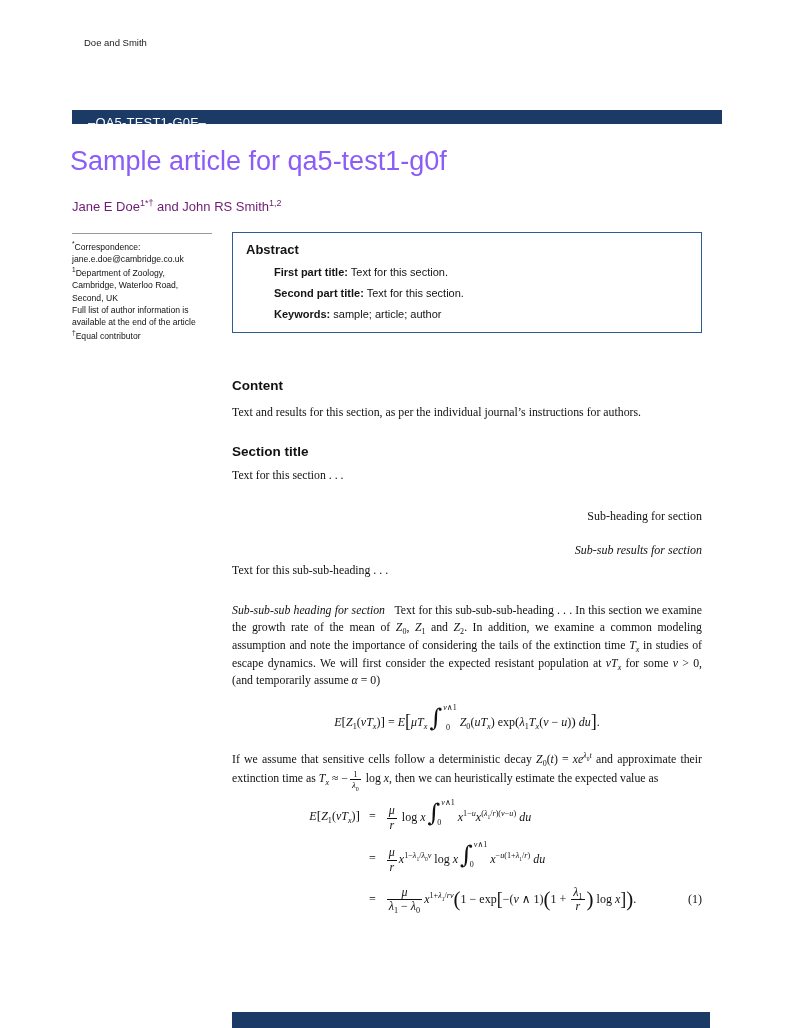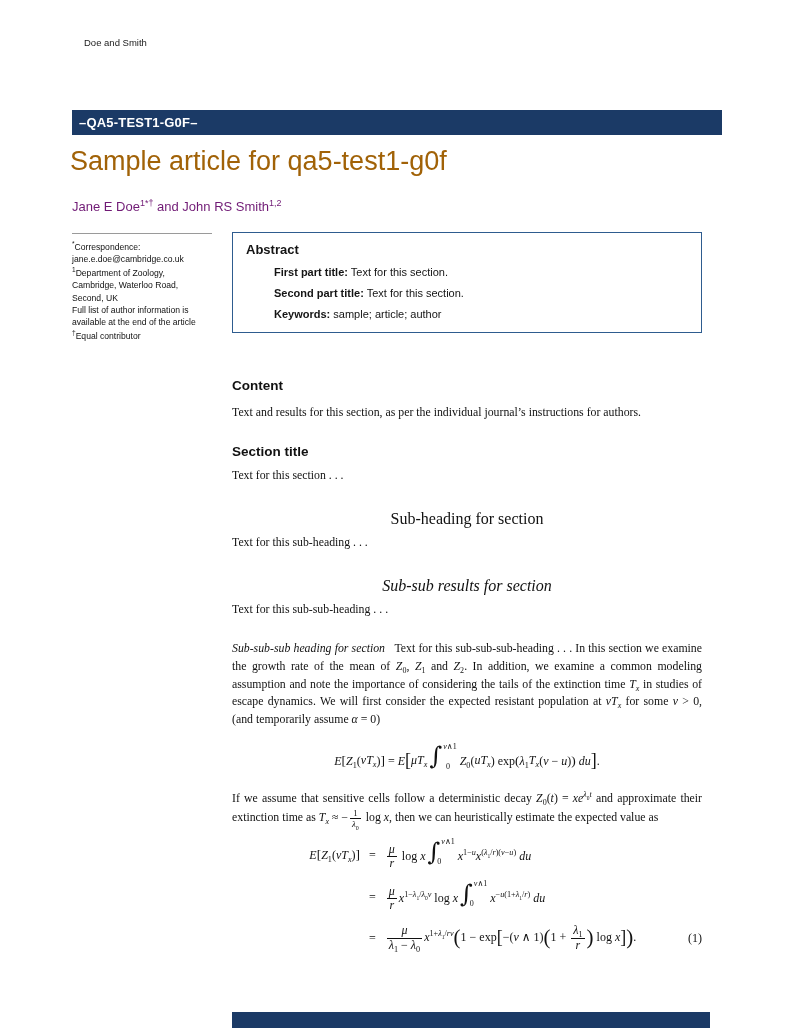--- a/index.html
+++ b/index.html
@@ -2,45 +2,45 @@
 <html style="--banner-bg: #1b3a66; --abstract-border: #2e5c8f;"><head>
 <meta charset="utf-8">
 <style>
   html,body { margin:0; padding:0; background:#ffffff; }
   .page {
     position:relative; width:794px; height:1028px; background:#ffffff;
     font-family:"Liberation Sans", sans-serif; color:#141414; overflow:hidden;
   }
   .running-head { position:absolute; left:84px; top:37px; font-size:9.5px; color:#1a1a1a; }
   .banner {
-    position:absolute; left:72px; top:110px; width:650px; height:25px; box-sizing:border-box;
-    background:var(--banner-bg,#1b3a66); color:#ffffff; font-weight:bold; font-size:13px;
-    line-height:25px; padding-left:7px; letter-spacing:0.2px;
+    position:absolute; left:72px; top:110px; width:650px; height:14px; box-sizing:border-box;
+    background:var(--banner-bg,#1b3a66); color:#ffffff; font-weight:normal; font-size:13px;
+    line-height:25px; padding-left:16px; letter-spacing:0.2px;
   }
-  .article-title { position:absolute; left:70px; top:146px; width:650px; font-size:27px; color:#a16207; }
+  .article-title { position:absolute; left:70px; top:146px; width:650px; font-size:27px; color:#8b5cf6; }
   .authors { position:absolute; left:72px; top:198px; font-size:13px; color:#701a75; }
   .authors sup { font-size:9px; }
   .sidebar-rule { position:absolute; left:72px; top:233px; width:140px; border-top:1px solid #9a9a9a; height:0; }
   .sidebar { position:absolute; left:72px; top:239px; width:155px; font-size:8.6px; line-height:1.42; color:#111; }
   .sidebar sup { font-size:6.5px; }
   .abstract {
     position:absolute; left:232px; top:232px; width:470px; box-sizing:border-box;
     border:1.2px solid var(--abstract-border,#2e5c8f); padding:9px 13px 12px; background:#fff;
   }
   .abstract-title { font-size:13px; font-weight:bold; margin:0 0 4px; }
   .abstract-item { font-size:11px; margin-top:9px;padding-left:28px; }
   .abstract-item b { font-weight:bold; }
 
   .main {
     position:absolute; left:232px; top:360px; width:470px;
     font-family:"Liberation Serif","DejaVu Serif",serif; font-size:11.8px; line-height:1.5;
     color:#111; text-align:justify;
   }
   .h-sans { font-family:"Liberation Sans",sans-serif; font-weight:bold; font-size:13.5px; text-align:left; margin:16px 0 5px; }
-  .h-serif { font-size:16px; text-align:center; margin:16px 0 3px; }
+  .h-serif { font-size:12px; text-align:right; margin:16px 0 3px; }
   .h-serif.italic { font-style:italic; }
   .m20 { margin-bottom:20px; } .m22 { margin-bottom:22px; } .m14 { margin-bottom:14px; } .m8 { margin-bottom:8px; }
 
   .main sup, .main sub { font-size:68%; line-height:0; }
   .eq-display { text-align:center; font-size:12px; margin:4px 0 16px; }
   .fr { display:inline-block; vertical-align:middle; text-align:center; line-height:1.15; margin:0 2px; }
   .fr .nu { display:block; border-bottom:1px solid #111; padding:0 2px; }
   .fr .de { display:block; padding:0 2px; }
   .fr-small { font-size:75%; }
   .intwrap { display:inline-flex; align-items:center; margin:0 3px 0 2px; }
@@ -93,21 +93,20 @@
 
   <div class="main">
 
     <div class="h-sans">Content</div>
     <p class="m20 m0x" style="margin-top:8px">Text and results for this section, as per the individual journal’s instructions for authors.</p>
 
     <div class="h-sans">Section title</div>
     <p class="m22" style="margin-top:0">Text for this section . . .</p>
 
     <div class="h-serif">Sub-heading for section</div>
-    <p class="m22" style="margin-top:0">Text for this sub-heading . . .</p>
 
     <div class="h-serif italic">Sub-sub results for section</div>
     <p class="m22" style="margin-top:0">Text for this sub-sub-heading . . .</p>
 
     <p class="m14" style="margin-top:0"><i>Sub-sub-sub heading for section</i>&nbsp;&nbsp;&nbsp;Text for this sub-sub-sub-heading . . . In this section we examine the growth rate of the mean of <i>Z</i><sub>0</sub>, <i>Z</i><sub>1</sub> and <i>Z</i><sub>2</sub>. In addition, we examine a common modeling assumption and note the importance of considering the tails of the extinction time <i>T<sub>x</sub></i> in studies of escape dynamics. We will first consider the expected resistant population at <i>vT<sub>x</sub></i> for some <i>v</i> &gt; 0, (and temporarily assume <i>α</i> = 0)</p>
 
     <div class="eq-display"><i>E</i><span class="b1">[</span><i>Z</i><sub>1</sub>(<i>vT<sub>x</sub></i>)<span class="b1">]</span> = <i>E</i><span class="b2">[</span><i>μT<sub>x</sub></i><span class="intwrap">
           <span class="int">∫</span>
           <span class="lims">
             <span class="ul"><i>v</i>∧1</span>

